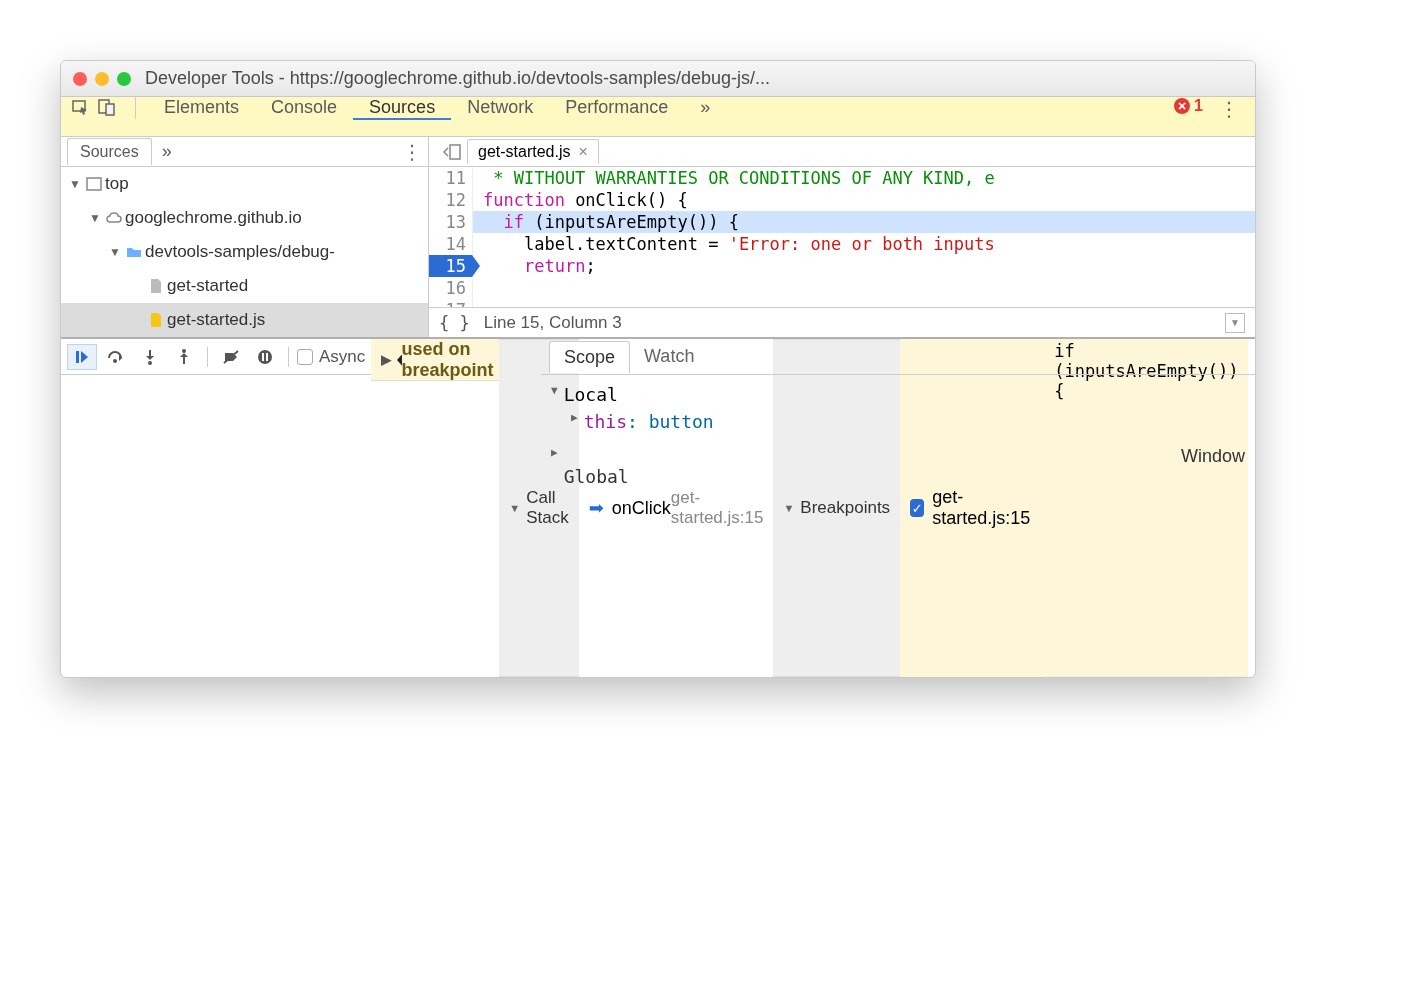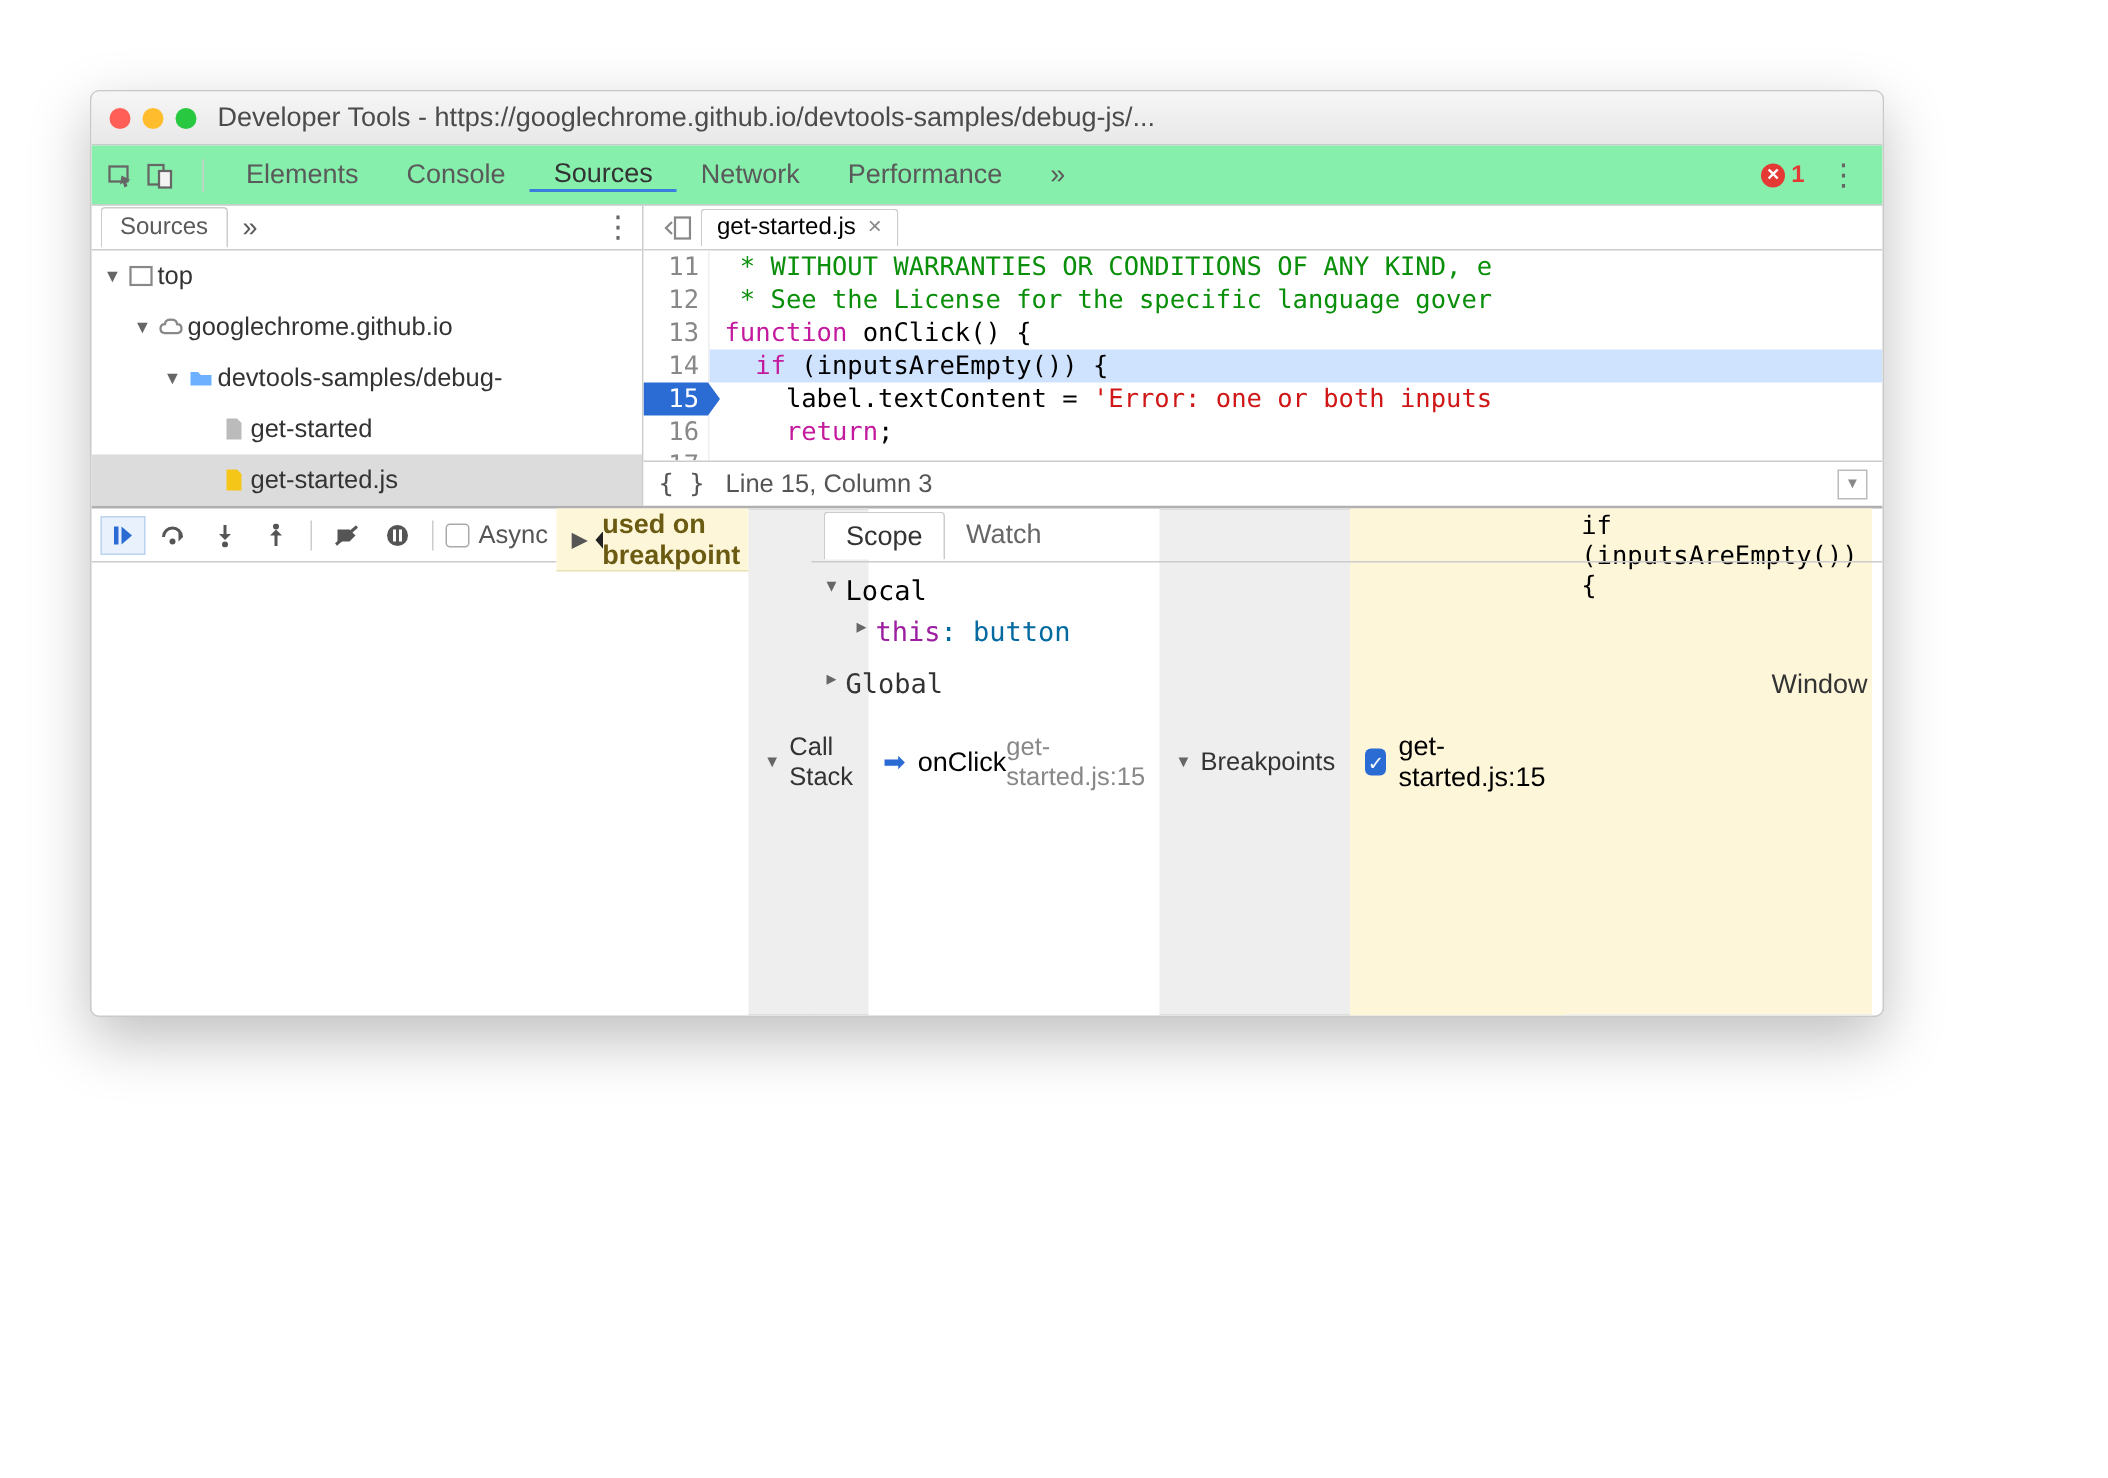--- a/index.html
+++ b/index.html
@@ -7,21 +7,21 @@
 .window { width: 1196px; background: #fff; border: 1px solid #c9c9c9; border-radius: 6px; box-shadow: 0 15px 40px rgba(0,0,0,0.25); overflow: hidden; }
 
 
 .titlebar { height: 36px; background: linear-gradient(#f6f6f6,#e8e8e8); border-bottom: 1px solid #c9c9c9; display: flex; align-items: center; padding: 0 12px; }
 .traffic { display: flex; gap: 8px; margin-right: 14px; }
 .dot { width: 14px; height: 14px; border-radius: 50%; }
 .dot.r { background: #ff5f57; } .dot.y { background: #ffbd2e; } .dot.g { background: #28c940; }
 .titlebar .title { font-size: 18px; color: #4b4b4b; white-space: nowrap; overflow: hidden; text-overflow: ellipsis; }
 
 
-.maintabs { height: 40px; background: #86efac; border-bottom: 1px solid #ccc; display: flex; align-items: center; padding: 0 10px; font-size: 18px; color: #5a5a5a; }
+.maintabs { height: 40px; background: #fef9c3; border-bottom: 1px solid #ccc; display: flex; align-items: flex-start; padding: 0 10px; font-size: 18px; color: #5a5a5a; }
 .maintabs .ico { margin-right: 6px; }
 .maintabs .sep { width: 1px; height: 22px; background: #ccc; margin: 0 12px; }
 .maintabs .tab { padding: 0 16px; cursor: pointer; }
 .maintabs .tab.active { color: #333; }
 .maintabs .spacer { flex: 1; }
 .errbadge { color: #e53935; font-weight: bold; margin-right: 10px; display: flex; align-items: center; gap: 4px; font-size: 16px; }
 .errbadge .circ { width: 16px; height: 16px; border-radius: 50%; background: #e53935; color: #fff; font-size: 11px; display: flex; align-items: center; justify-content: center; }
 .kebab { font-size: 20px; color: #666; padding: 0 6px; cursor: pointer; }
 
 
@@ -85,21 +85,21 @@
 .bp-code { font-family: Menlo, monospace; font-size: 17px; padding: 2px 10px 8px 10px; background: #fdf6d9; border-bottom: 1px solid #eee; }
 
 .dright { flex: 1; }
 .dr-tabs { height: 36px; border-bottom: 1px solid #ccc; display: flex; align-items: center; padding-left: 8px; font-size: 18px; color: #666; }
 .dr-tabs .t { padding: 5px 14px; cursor: pointer; text-align: center; }
 .dr-tabs .t.active { border: 1px solid #ccc; border-bottom: none; background: #fff; border-top-left-radius: 3px; border-top-right-radius: 3px; color: #333; }
 .scope { padding: 6px 10px; font-family: Menlo, monospace; font-size: 18px; }
 .scope .tri { font-size: 11px; color: #666; margin-right: 6px; }
 .scope .row { padding: 3px 0; display: flex; }
 .scope .k { color: #9b1fa0; } .scope .v { color: #0369a1; }
-.scope .gl { color: #333; }
+.scope .gl { color: #333; margin-top: 20px; }
 .scope .win { margin-left: auto; color: #333; font-family: -apple-system, Arial; }
 
 svg { display: block; }
 </style>
 </head>
 <body>
 
 <div class="window">
 
   <div class="titlebar">
@@ -212,21 +212,20 @@
           <div class="ln">11</div>
           <div class="ln">12</div>
           <div class="ln">13</div>
           <div class="ln">14</div>
           <div class="ln bp">15</div>
           <div class="ln">16</div>
           <div class="ln">17</div>
         </div>
         <div class="code">
           <div class="cl cm"> * WITHOUT WARRANTIES OR CONDITIONS OF ANY KIND, e</div>
-          <div class="cl cm"> * See the License for the specific language gover</div>
           <div class="cl"><span class="kw">function</span> onClick() {</div>
           <div class="cl hl">  <span class="kw">if</span> (inputsAreEmpty()) {</div>
           <div class="cl">    label.textContent = <span class="str">'Error: one or both inputs</span></div>
           <div class="cl">    <span class="kw">return</span>;</div>
         </div>
       </div>
       <div class="statusbar">
         <span class="pretty">{ }</span>
         <span>Line 15, Column 3</span>
         <span class="sp"></span>

